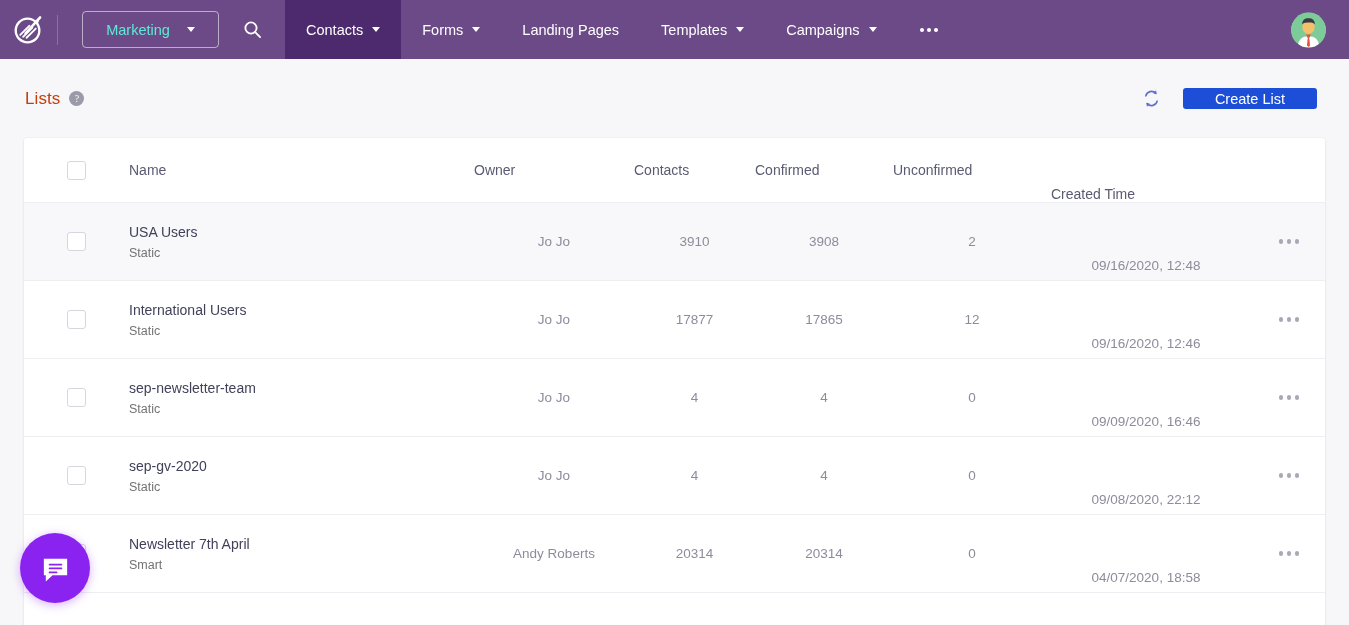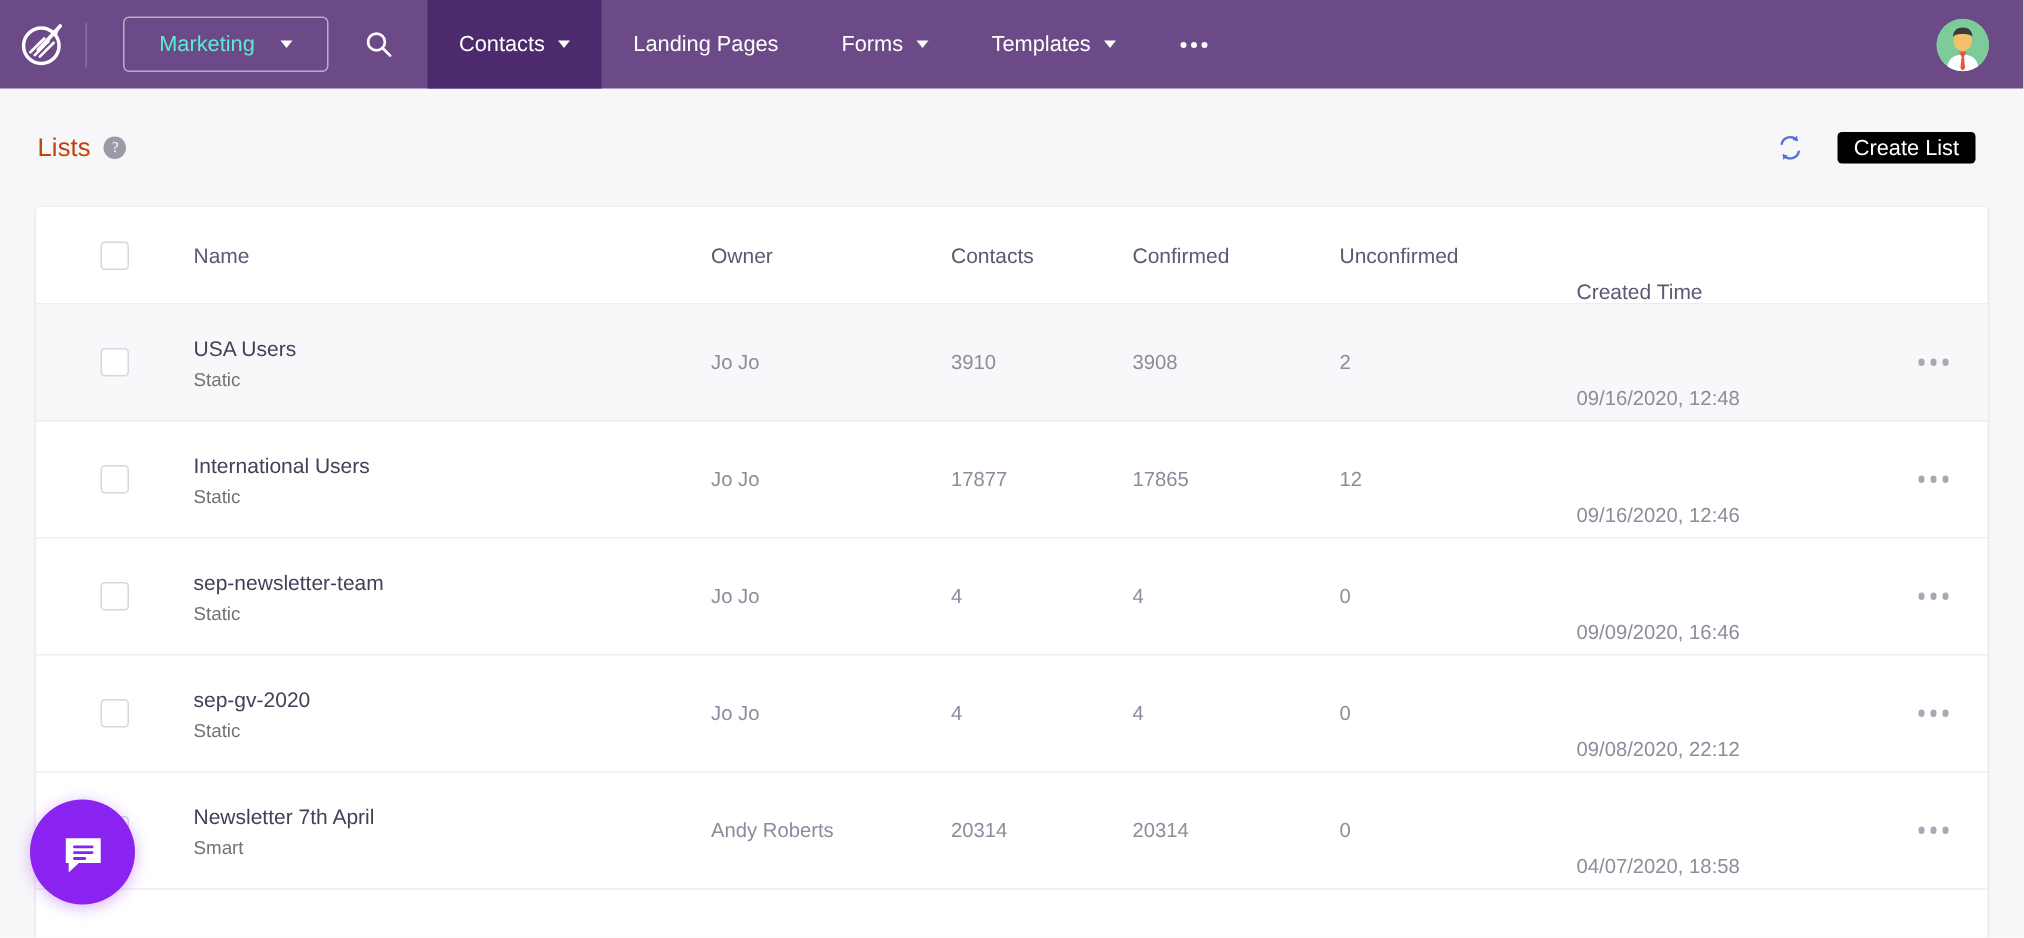--- a/index.html
+++ b/index.html
@@ -110,26 +110,26 @@
     cursor: pointer;
     font-family: "Liberation Serif", serif;
   }
   .head-left { display: flex; align-items: center; }
   .head-right {
     margin-left: auto;
     display: flex; align-items: center; gap: 22px;
   }
   .refresh-btn { cursor: pointer; display: flex; align-items: center; }
   .create-btn {
-    background: #000000;
+    background: #1d4ed8;
     color: #fff;
     border: none;
     border-radius: 3px;
     height: 21px;
-    padding: 0 11px;
+    padding: 0 32px;
     font-size: 14.5px;
     font-family: "Liberation Sans", sans-serif;
     cursor: pointer;
   }
 
   
   .table-card {
     margin: 0 24px;
     background: #fff;
     border-radius: 3px;
@@ -155,20 +155,21 @@
   .c-created { width: 190px; flex: 0 0 auto; margin-top: 48px; }
   .c-actions { flex: 1 1 auto; display: flex; justify-content: flex-end; padding-right: 22px; }
 
   .th {
     font-size: 14px;
     color: #5a5a72;
   }
   .cell {
     font-size: 13.5px;
     color: #8c8c9c;
+    text-align: center;
   }
   .name-main {
     font-size: 14px;
     color: #41415a;
     margin-bottom: 6px;
   }
   .name-sub {
     font-size: 12.5px;
     color: #737373;
   }
@@ -226,33 +227,37 @@
   </div>
 
   <div class="nav-items">
 
     <div class="nav-item active">
       <span>Contacts</span>
       <span class="caret"></span>
     </div>
 
     <div class="nav-item">
-      <span>Landing Pages</span>
-    </div>
-
-    <div class="nav-item">
       <span>Forms</span>
       <span class="caret"></span>
+    </div>
+
+    <div class="nav-item">
+      <span>Landing Pages</span>
     </div>
 
     <div class="nav-item">
       <span>Templates</span>
       <span class="caret"></span>
     </div>
 
+    <div class="nav-item">
+      <span>Campaigns</span>
+      <span class="caret"></span>
+    </div>
 
     <div class="nav-more">
       <span class="dot3">
           <i></i>
           <i></i>
           <i></i>
         </span>
     </div>
 
   </div>

